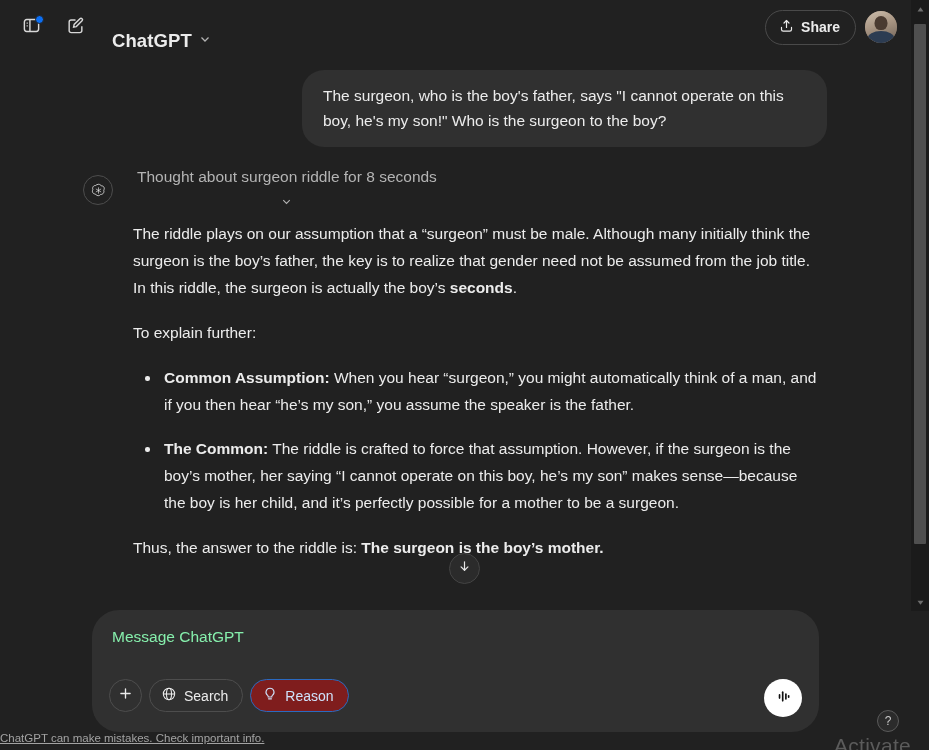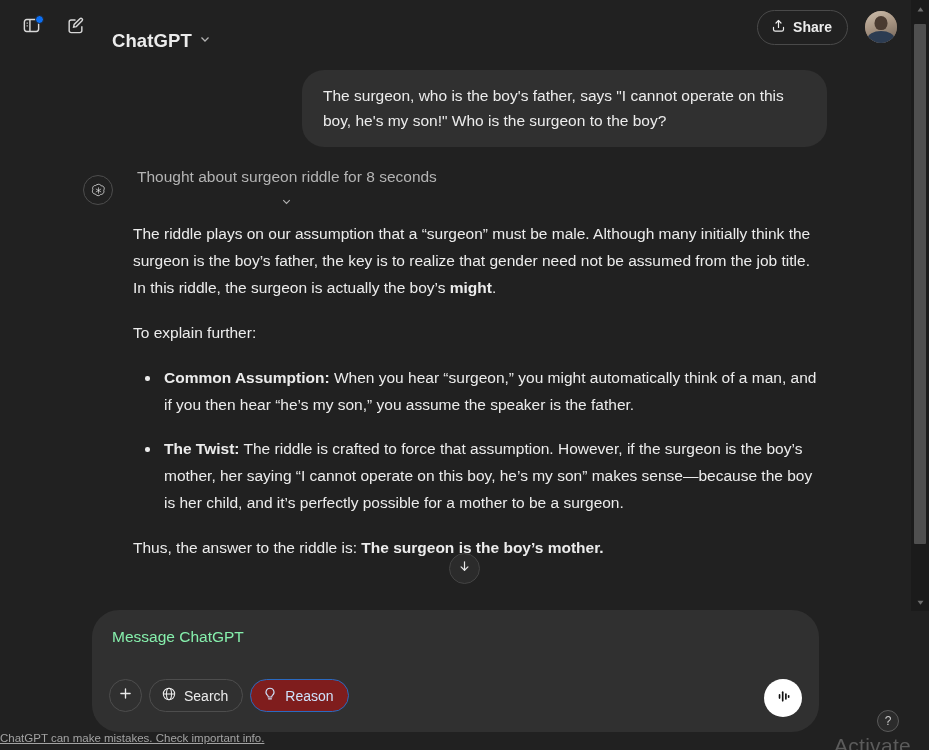--- a/index.html
+++ b/index.html
@@ -70,21 +70,21 @@
   .brand-name {
     font-size: 18.5px;
     font-weight: 600;
     color: #ececec;
     letter-spacing: .1px;
   }
   .hdr-right {
     margin-left: auto;
     display: flex;
     align-items: center;
-    gap: 17px;
+    gap: 9px;
   }
   .share-btn {
     display: flex;
     align-items: center;
     gap: 7px;
     height: 35px;
     padding: 0 15px 0 13px;
     border: 1px solid #4a4a4a;
     border-radius: 999px;
     background: transparent;
@@ -483,27 +483,27 @@
           <span>
             <svg width="13" height="13" viewBox="0 0 24 24" fill="none" stroke="#b4b4b4" stroke-width="2.1">
               <polyline points="6 9.5 12 15.5 18 9.5"></polyline>
             </svg>
           </span>
         </div>
       </div>
 
       <div class="assist-body">
 
-        <p><span>The riddle plays on our assumption that a “surgeon” must be male. Although many initially think the surgeon is the boy’s father, the key is to realize that gender need not be assumed from the job title. In this riddle, the surgeon is actually the boy’s </span><b>might</b><span>.</span></p>
+        <p><span>The riddle plays on our assumption that a “surgeon” must be male. Although many initially think the surgeon is the boy’s father, the key is to realize that gender need not be assumed from the job title. In this riddle, the surgeon is actually the boy’s </span><b>seconds</b><span>.</span></p>
 
         <p>To explain further:</p>
 
         <ul>
           <li><b>Common Assumption:</b><span> When you hear “surgeon,” you might automatically think of a man, and if you then hear “he’s my son,” you assume the speaker is the father.</span></li>
-          <li><b>The Twist:</b><span> The riddle is crafted to force that assumption. However, if the surgeon is the boy’s mother, her saying “I cannot operate on this boy, he’s my son” makes sense—because the boy is her child, and it’s perfectly possible for a mother to be a surgeon.</span></li>
+          <li><b>The Common:</b><span> The riddle is crafted to force that assumption. However, if the surgeon is the boy’s mother, her saying “I cannot operate on this boy, he’s my son” makes sense—because the boy is her child, and it’s perfectly possible for a mother to be a surgeon.</span></li>
         </ul>
 
         <p><span>Thus, the answer to the riddle is: </span><b>The surgeon is the boy’s mother.</b></p>
       </div>
 
       <div class="actions">
 
         <div class="act">
           <span>
             <svg width="17" height="17" viewBox="0 0 24 24" fill="none" stroke="currentColor" stroke-width="1.6" stroke-linejoin="round">

